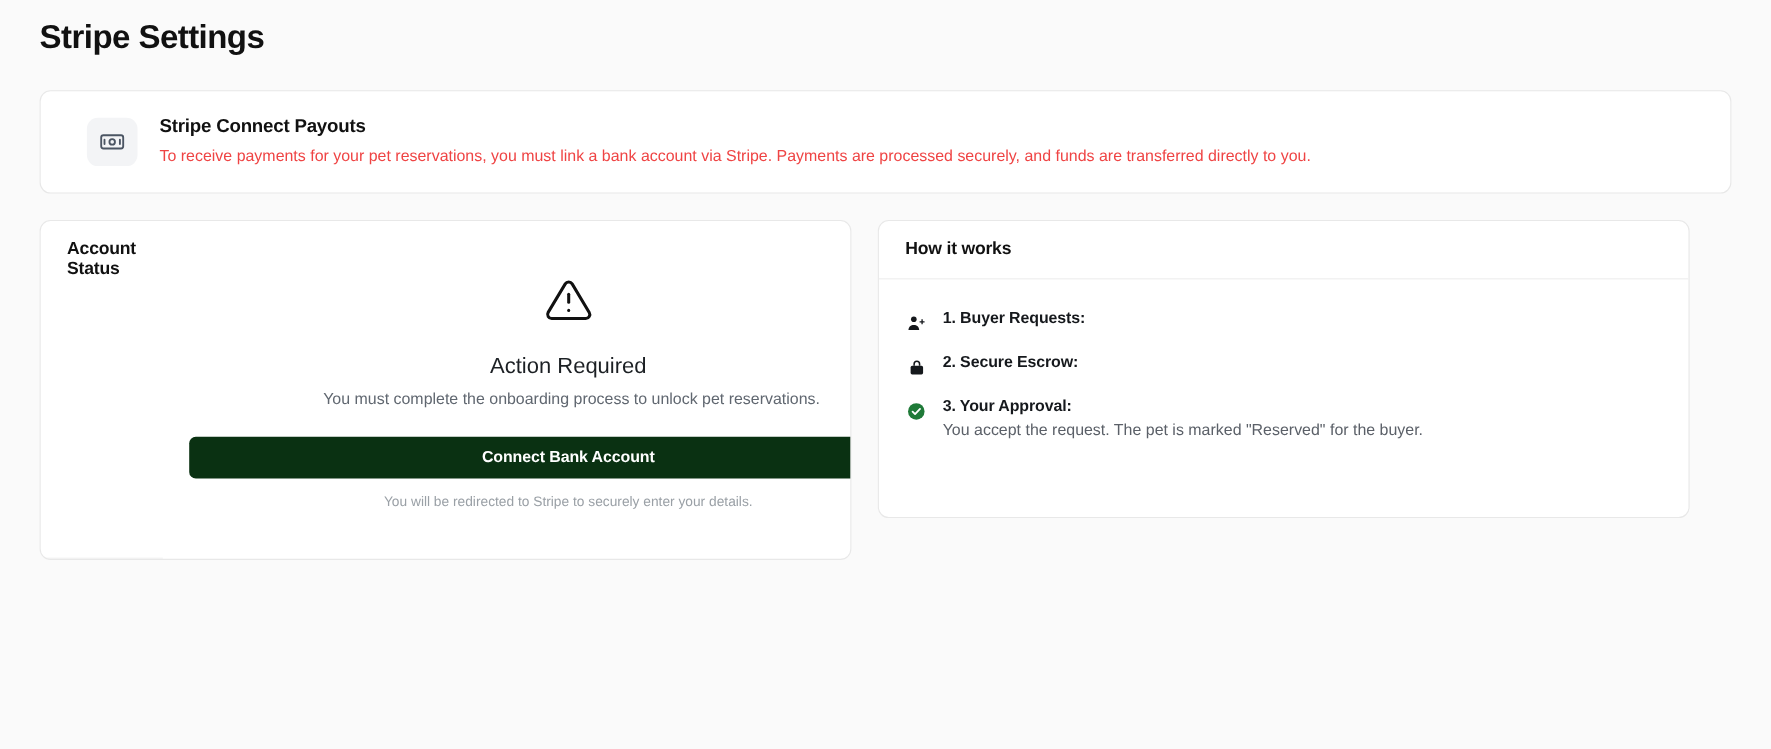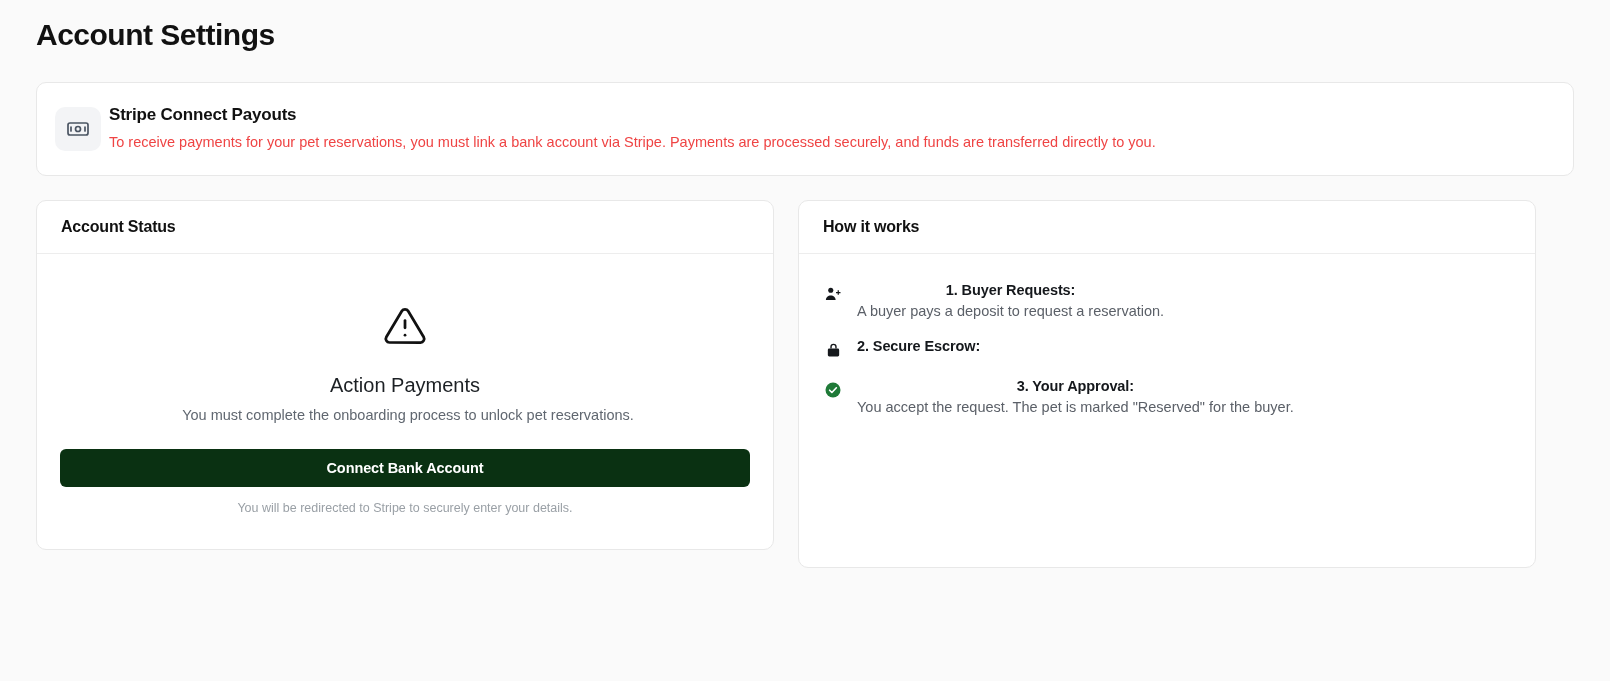--- a/index.html
+++ b/index.html
@@ -27,24 +27,24 @@
     padding: 0;
     color: #111;
   }
 
   
   .banner {
     margin-top: 30px;
     background: #fff;
     border: 1px solid #e8e8e8;
     border-radius: 10px;
-    padding: 22px 18px;
+    padding: 22px 42px;
     display: flex;
     align-items: flex-start;
-    gap: 8px;
+    gap: 20px;
   }
   .banner-icon {
     width: 46px;
     height: 44px;
     border-radius: 10px;
     background: #f3f4f6;
     display: flex;
     align-items: center;
     justify-content: center;
     flex: 0 0 auto;
@@ -70,22 +70,22 @@
     display: flex;
     gap: 24px;
     align-items: flex-start;
   }
   .card {
     background: #fff;
     border: 1px solid #e8e8e8;
     border-radius: 10px;
     overflow: hidden;
   }
-  .card-left { width: 738px; height: 350px; display: flex; flex-direction: column; }
-  .card-right { width: 738px; height: 368px; display: flex; flex-direction: column; }
+  .card-left { width: 738px; height: 309px; display: flex; flex-direction: row; }
+  .card-right { width: 738px; height: 271px; display: flex; flex-direction: column; }
   .card-header {
     padding: 17px 24px;
     border-bottom: 1px solid #ededed;
     font-size: 16px;
     font-weight: bold;
     letter-spacing: -0.2px;
     color: #111;
   }
   .card-body { padding: 24px; flex: 1 1 auto; }
 
@@ -140,35 +140,34 @@
     display: flex;
     align-items: center;
     justify-content: center;
   }
   .step-title {
     font-size: 14.5px;
     font-weight: bold;
     color: #15181c;
     margin: 0 0 4px 0;
     letter-spacing: -0.1px;
-    text-align: center;
   }
   .step-desc {
     font-size: 14.5px;
     color: #5b6068;
     margin: 0;
     line-height: 1.3;
   }
 </style>
 </head>
 <body>
 
 <div class="page">
 
-  <h1 class="page-title">Account Settings</h1>
+  <h1 class="page-title">Stripe Settings</h1>
 
   <section class="banner">
     <div class="banner-icon">
       <svg width="24" height="24" viewBox="0 0 24 24" fill="none" stroke="#4b5563" stroke-width="1.7" stroke-linecap="round" stroke-linejoin="round">
         <rect x="2" y="6" width="20" height="12" rx="2"></rect>
         <circle cx="12" cy="12" r="2.5"></circle>
         <path d="M5 10v4M19 10v4"></path>
       </svg>
     </div>
     <div class="banner-text">
@@ -183,21 +182,21 @@
       <div class="card-header">Account Status</div>
       <div class="card-body">
         <div class="status-wrap">
           <div class="warn-icon">
             <svg width="44" height="44" viewBox="0 0 24 24" fill="none" stroke="#111111" stroke-width="1.5" stroke-linecap="round" stroke-linejoin="round">
               <path d="M10.29 3.86 1.82 18a2 2 0 0 0 1.71 3h16.94a2 2 0 0 0 1.71-3L13.71 3.86a2 2 0 0 0-3.42 0z"></path>
               <line x1="12" y1="9" x2="12" y2="13"></line>
               <line x1="12" y1="17" x2="12.01" y2="17"></line>
             </svg>
           </div>
-          <p class="status-title">Action Payments</p>
+          <p class="status-title">Action Required</p>
           <p class="status-sub">You must complete the onboarding process to unlock pet reservations.</p>
           <button class="connect-btn">Connect Bank Account</button>
           <p class="redirect-note">You will be redirected to Stripe to securely enter your details.</p>
         </div>
       </div>
     </section>
 
     <section class="card card-right">
       <div class="card-header">How it works</div>
       <div class="card-body">
@@ -206,21 +205,20 @@
           <div class="step">
             <span class="step-icon">
               <svg width="18" height="18" viewBox="0 0 24 24" fill="#15181c">
                 <circle cx="9" cy="7" r="3.4"></circle>
                 <path d="M2.5 20c0-3.6 2.9-6 6.5-6s6.5 2.4 6.5 6z"></path>
                 <path d="M18.2 7h1.6v2.4H22v1.6h-2.2V13h-1.6v-2h-2.2V9.4h2.2z"></path>
               </svg>
             </span>
             <div>
               <p class="step-title">1. Buyer Requests:</p>
-              <p class="step-desc">A buyer pays a deposit to request a reservation.</p>
             </div>
           </div>
 
           <div class="step">
             <span class="step-icon">
               <svg width="17" height="18" viewBox="0 0 24 24" fill="#15181c">
                 <rect x="4" y="10" width="16" height="11" rx="2"></rect>
                 <path d="M7.5 10V7.5a4.5 4.5 0 0 1 9 0V10h-2V7.5a2.5 2.5 0 0 0-5 0V10z"></path>
               </svg>
             </span>

